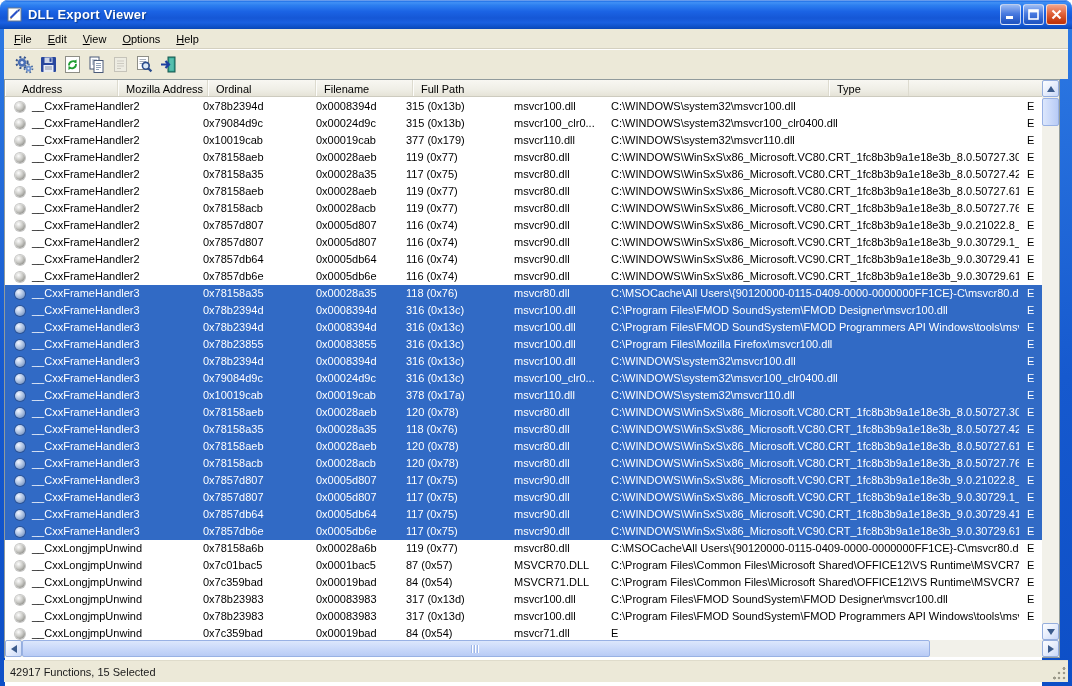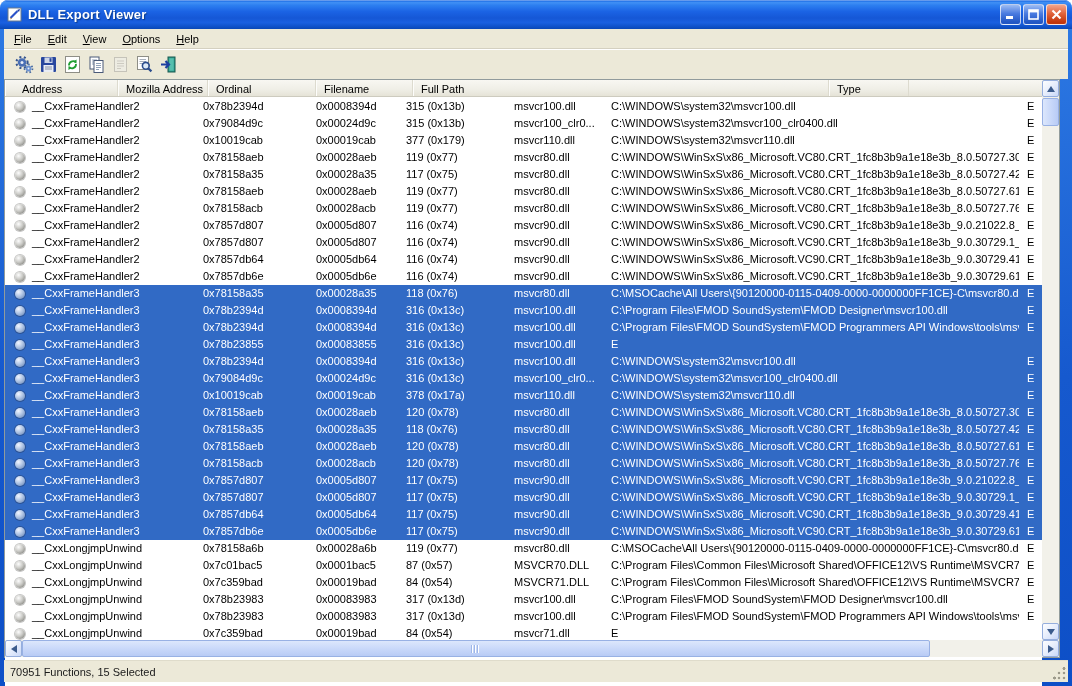--- a/index.html
+++ b/index.html
@@ -572,20 +572,23 @@
           </div>
           <div class="tcell" style="width: 90px;">
             <span>0x00083855</span>
           </div>
           <div class="tcell" style="width: 108px;">
             <span>316 (0x13c)</span>
           </div>
           <div class="tcell" style="width: 97px;">
             <span>msvcr100.dll</span>
           </div>
+          <div class="tcell" style="width: 416px;">
+            <span>C:\Program Files\Mozilla Firefox\msvcr100.dll</span>
+          </div>
           <div class="tcell" style="width: 80px;">
             <span>E</span>
           </div>
         </div>
         <div class="trow sel">
           <div class="tcell first" style="width: 190px;">
             <span class="fn-icon"></span>
             <span>__CxxFrameHandler3</span>
           </div>
           <div class="tcell" style="width: 113px;">
@@ -1007,17 +1010,17 @@
       <div class="sb-thumb h" style="left:17px;top:0;width:908px;height:17px;">
         <span class="h-grip"></span>
       </div>
       <div class="sb-btn" style="right:0;top:0;">
           <span class="arr right"></span>
         </div>
     </div>
   </div>
 
   <div class="statusbar">
-    <span>70951 Functions, 15 Selected</span>
+    <span>42917 Functions, 15 Selected</span>
     <span class="resize-grip"></span>
   </div>
 
 </div>
 
 </body></html>

